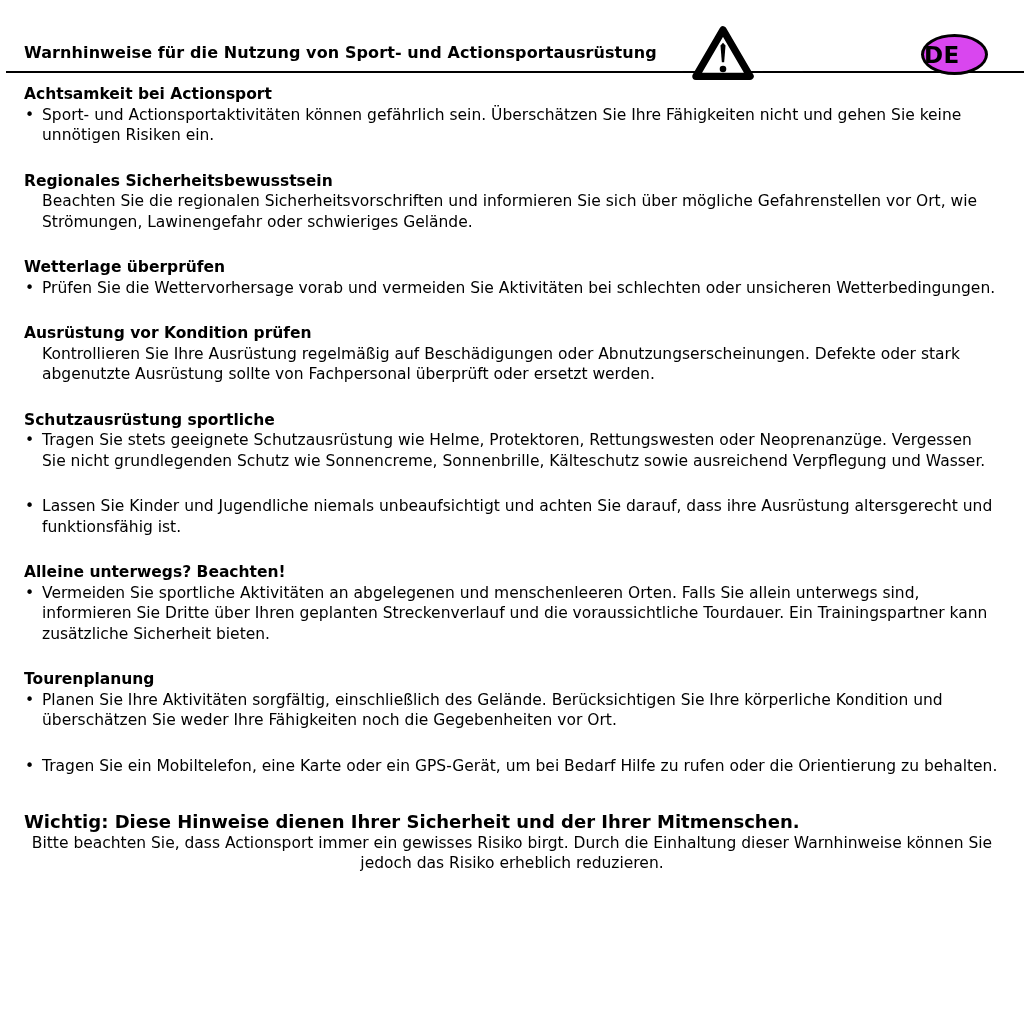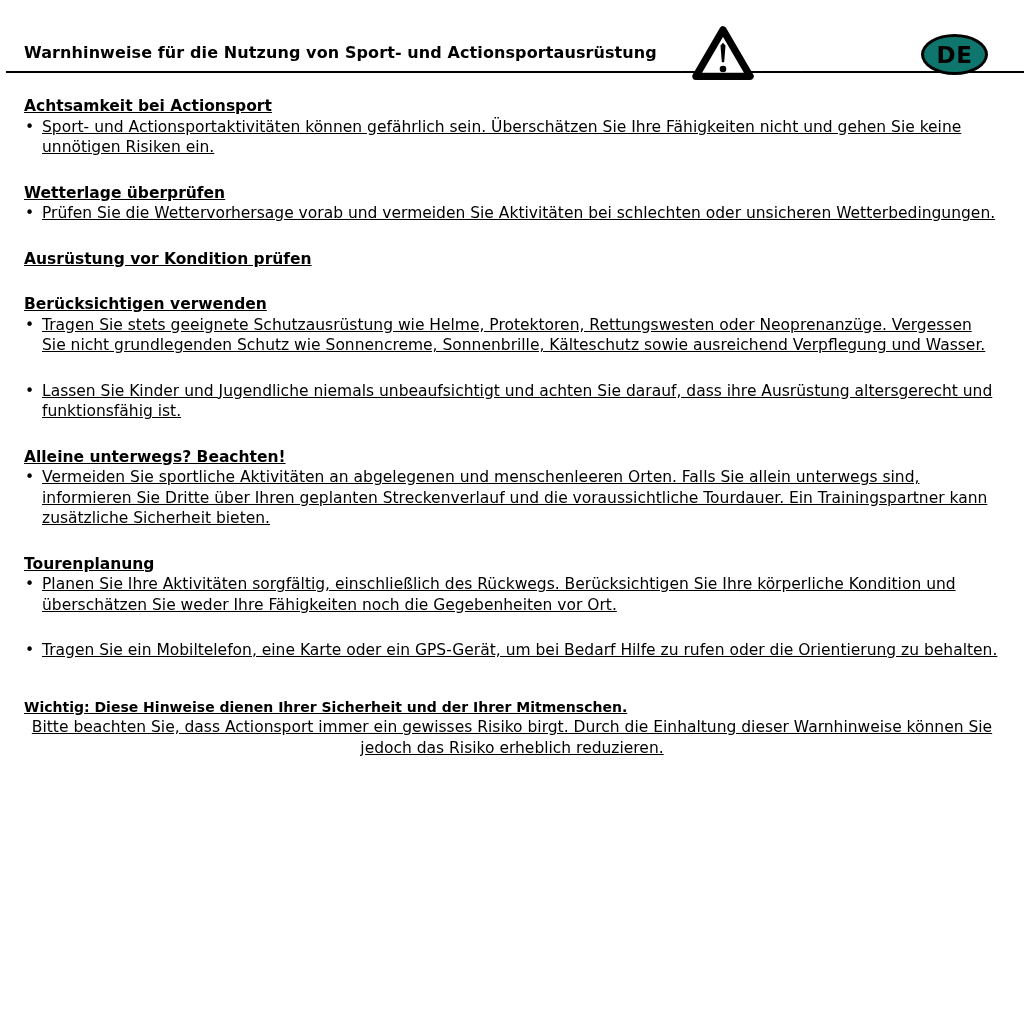--- a/index.html
+++ b/index.html
@@ -44,38 +44,36 @@
     width: 62px;
     height: 62px;
     z-index: 3;
   }
   .lang-badge {
     position: absolute;
     left: 921px;
     top: 34px;
     width: 67px;
     height: 41px;
-    background: #0f766e;
+    background: #d946ef;
     border: 3.5px solid #000000;
     border-radius: 50%;
     display: flex;
     align-items: center;
-    justify-content: center;
     font-size: 23px;
     font-weight: bold;
     letter-spacing: 0.5px;
     z-index: 3;
   }
   
   .content {
     position: absolute;
     left: 24px;
-    top: 96px;
+    top: 84px;
     width: 976px;
-    text-decoration: underline;
   }
   .section { margin-bottom: 25px; }
   .section-heading {
     font-size: 15.5px;
     font-weight: bold;
     line-height: 20.5px;
   }
   .item {
     position: relative;
     padding-left: 18px;
@@ -83,21 +81,21 @@
     line-height: 20.5px;
   }
   .item .bullet {
     position: absolute;
     left: 1px;
     top: 0;
   }
   
   .footer { margin-top: 36px; }
   .footer-bold {
-    font-size: 14px;
+    font-size: 18px;
     font-weight: bold;
     line-height: 20.5px;
   }
   .footer-text {
     font-size: 15.5px;
     line-height: 20.5px;
     width: 976px;
     text-align: center;
   }
 </style>
@@ -122,40 +120,45 @@
     <span>DE</span>
   </div>
 
   <main class="content">
 
     <section class="section">
         <h2 class="section-heading">Achtsamkeit bei Actionsport</h2>
         <div class="item"><span class="bullet">•</span><span class="item-text">Sport- und Actionsportaktivitäten können gefährlich sein. Überschätzen Sie Ihre Fähigkeiten nicht und gehen Sie keine unnötigen Risiken ein.</span></div>
       </section>
       <section class="section">
+        <h2 class="section-heading">Regionales Sicherheitsbewusstsein</h2>
+        <div class="item"><span class="item-text">Beachten Sie die regionalen Sicherheitsvorschriften und informieren Sie sich über mögliche Gefahrenstellen vor Ort, wie Strömungen, Lawinengefahr oder schwieriges Gelände.</span></div>
+      </section>
+      <section class="section">
         <h2 class="section-heading">Wetterlage überprüfen</h2>
         <div class="item"><span class="bullet">•</span><span class="item-text">Prüfen Sie die Wettervorhersage vorab und vermeiden Sie Aktivitäten bei schlechten oder unsicheren Wetterbedingungen.</span></div>
       </section>
       <section class="section">
         <h2 class="section-heading">Ausrüstung vor Kondition prüfen</h2>
+        <div class="item"><span class="item-text">Kontrollieren Sie Ihre Ausrüstung regelmäßig auf Beschädigungen oder Abnutzungserscheinungen. Defekte oder stark abgenutzte Ausrüstung sollte von Fachpersonal überprüft oder ersetzt werden.</span></div>
       </section>
       <section class="section">
-        <h2 class="section-heading">Berücksichtigen verwenden</h2>
+        <h2 class="section-heading">Schutzausrüstung sportliche</h2>
         <div class="item"><span class="bullet">•</span><span class="item-text">Tragen Sie stets geeignete Schutzausrüstung wie Helme, Protektoren, Rettungswesten oder Neoprenanzüge. Vergessen Sie nicht grundlegenden Schutz wie Sonnencreme, Sonnenbrille, Kälteschutz sowie ausreichend Verpflegung und Wasser.</span></div>
       </section>
       <section class="section">
         <div class="item"><span class="bullet">•</span><span class="item-text">Lassen Sie Kinder und Jugendliche niemals unbeaufsichtigt und achten Sie darauf, dass ihre Ausrüstung altersgerecht und funktionsfähig ist.</span></div>
       </section>
       <section class="section">
         <h2 class="section-heading">Alleine unterwegs? Beachten!</h2>
         <div class="item"><span class="bullet">•</span><span class="item-text">Vermeiden Sie sportliche Aktivitäten an abgelegenen und menschenleeren Orten. Falls Sie allein unterwegs sind, informieren Sie Dritte über Ihren geplanten Streckenverlauf und die voraussichtliche Tourdauer. Ein Trainingspartner kann zusätzliche Sicherheit bieten.</span></div>
       </section>
       <section class="section">
         <h2 class="section-heading">Tourenplanung</h2>
-        <div class="item"><span class="bullet">•</span><span class="item-text">Planen Sie Ihre Aktivitäten sorgfältig, einschließlich des Rückwegs. Berücksichtigen Sie Ihre körperliche Kondition und überschätzen Sie weder Ihre Fähigkeiten noch die Gegebenheiten vor Ort.</span></div>
+        <div class="item"><span class="bullet">•</span><span class="item-text">Planen Sie Ihre Aktivitäten sorgfältig, einschließlich des Gelände. Berücksichtigen Sie Ihre körperliche Kondition und überschätzen Sie weder Ihre Fähigkeiten noch die Gegebenheiten vor Ort.</span></div>
       </section>
       <section class="section">
         <div class="item"><span class="bullet">•</span><span class="item-text">Tragen Sie ein Mobiltelefon, eine Karte oder ein GPS-Gerät, um bei Bedarf Hilfe zu rufen oder die Orientierung zu behalten.</span></div>
       </section>
       <div class="footer">
       <div class="footer-bold">Wichtig: Diese Hinweise dienen Ihrer Sicherheit und der Ihrer Mitmenschen.</div>
       <div class="footer-text">Bitte beachten Sie, dass Actionsport immer ein gewisses Risiko birgt. Durch die Einhaltung dieser Warnhinweise können Sie jedoch das Risiko erheblich reduzieren.</div>
     </div>
   </main>
 

